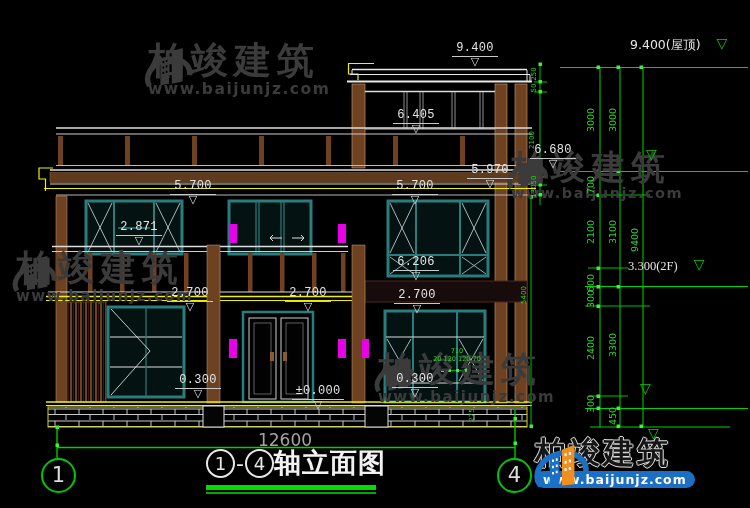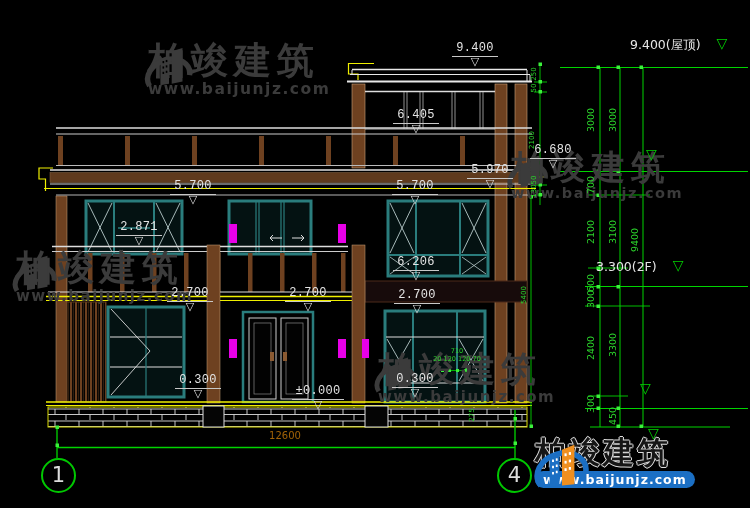--- a/index.html
+++ b/index.html
@@ -13,21 +13,21 @@
   .wdim .wtri{display:block;font-size:11px;line-height:9px;color:#dcdcdc;}
   .gmark{position:absolute;display:flex;flex-direction:row;width:118px;}
   .gmark .gt{color:#e6e6e6;font-size:12.5px;text-align:right;white-space:nowrap;}
   .gmark .gtri{color:#00d400;font-size:14px;line-height:12px;margin-left:16px;align-self:flex-start;}
   .gmark.flip .gtri{margin-left:28px;}
   .gmark.flip .gt{text-align:center;font-size:12px;}
   .rdim{position:absolute;color:#2bd42b;font-size:9.5px;transform:translate(-50%,-50%) rotate(-90deg);white-space:nowrap;}
   .rdim.micro{font-size:7px;}
   .hdim{position:absolute;color:#2bd42b;font-size:6.5px;transform:translate(-50%,-50%);white-space:nowrap;}
   
-  .totdim{position:absolute;left:253px;top:430px;width:64px;text-align:center;color:#a16207;font-size:10px;}
+  .totdim{position:absolute;left:253px;top:430px;width:64px;text-align:center;color:#a3a3a3;font-size:17px;}
   
   .bubble{position:absolute;width:31px;height:31px;border:2px solid #00c800;border-radius:50%;
           color:#dcdcdc;font-size:21px;text-align:center;line-height:31px;}
   
   #title-block{position:absolute;left:206px;top:445px;}
   .trow{white-space:nowrap;}
   .tcirc{display:inline-block;width:25px;height:25px;border:2px solid #e8e8e8;border-radius:50%;
          color:#e8e8e8;font-size:18px;line-height:25px;text-align:center;vertical-align:middle;}
   .tdash{color:#e8e8e8;font-size:22px;vertical-align:middle;margin:0 1px;}
   .tname{color:#f2f2f2;font-size:27px;font-weight:bold;vertical-align:middle;letter-spacing:1px;}
@@ -335,21 +335,21 @@
         <span class="wt">±0.000</span>
         <span class="wtri">▽</span>
       </div>
       <div class="gmark" style="left: 630px; top: 37px; width: 118px;">
         <span class="gt">9.400(屋顶)</span>
         <span class="gtri">▽</span>
       </div>
       <div class="gmark" style="left: 630px; top: 148px; width: 118px;">
         <span class="gtri">▽</span>
       </div>
-      <div class="gmark" style="left: 596px; top: 259px; width: 118px;">
+      <div class="gmark" style="left: 628px; top: 259px; width: 118px; font-family: Liberation Serif, serif;">
         <span class="gt">3.300(2F)</span>
         <span class="gtri">▽</span>
       </div>
       <div class="gmark" style="left: 624px; top: 382px; width: 118px;">
         <span class="gtri">▽</span>
       </div>
       <div class="gmark flip" style="left: 620px; top: 427px; width: 118px;">
         <span class="gtri">▽</span>
       </div>
       <div class="rdim" style="left: 590px; top: 120px;">3000</div>
@@ -373,20 +373,27 @@
       <div class="rdim micro" style="left: 472px; top: 415px;">275</div>
       <div class="hdim micro" style="left: 457px; top: 351px;">710</div>
       <div class="hdim micro" style="left: 457px; top: 359px;">20 120 120 70</div>
     </div>
 
 <div class="totdim">12600</div>
 
 <div class="bubble" style="left:41px;top:458px;">1</div>
 <div class="bubble" style="left:497px;top:458px;">4</div>
 
+<div id="title-block">
+  <div class="trow">
+    <span class="tcirc">1</span><span class="tdash">-</span><span class="tcirc">4</span><span class="tname">轴立面图</span>
+  </div>
+  <div class="tline1"></div>
+  <div class="tline2"></div>
+</div>
 
 <div id="footer-logo">
   <svg width="62" height="62" viewBox="0 0 100 100">
     <path d="M16,80 A40,31 -18 1 1 88,60" stroke="#1b6fc4" stroke-width="9" fill="none"></path>
     <polygon points="30,34 46,28 46,80 30,82" fill="#1b6fc4"></polygon>
     <polygon points="50,22 70,14 70,78 50,80" fill="#ef8f1f"></polygon>
     <g fill="#fff">
       <rect x="34" y="38" width="3" height="4"></rect>
           <rect x="40" y="36" width="3" height="4"></rect>
       <rect x="34" y="48" width="3" height="4"></rect>

